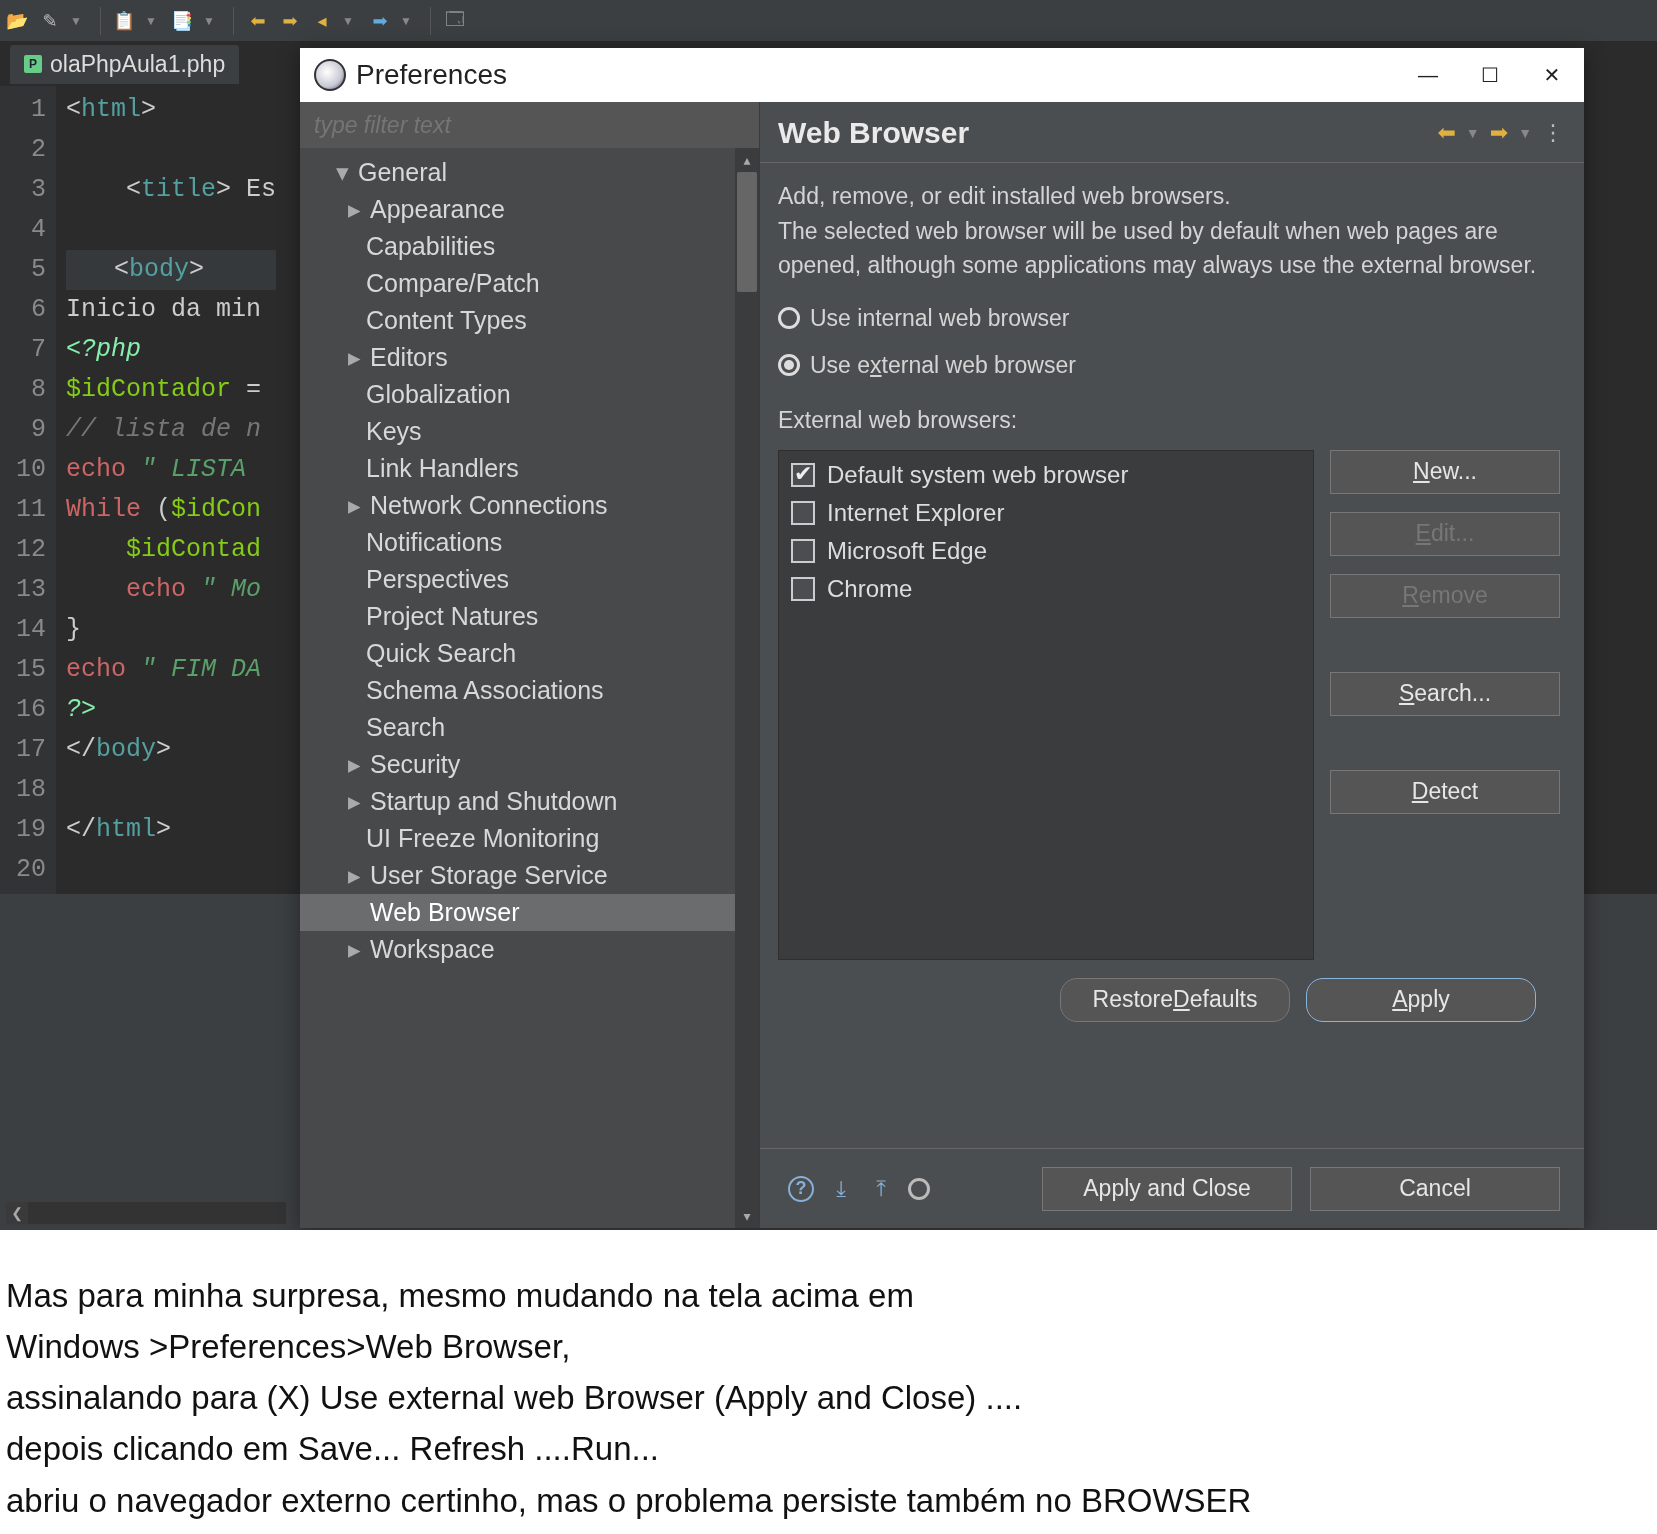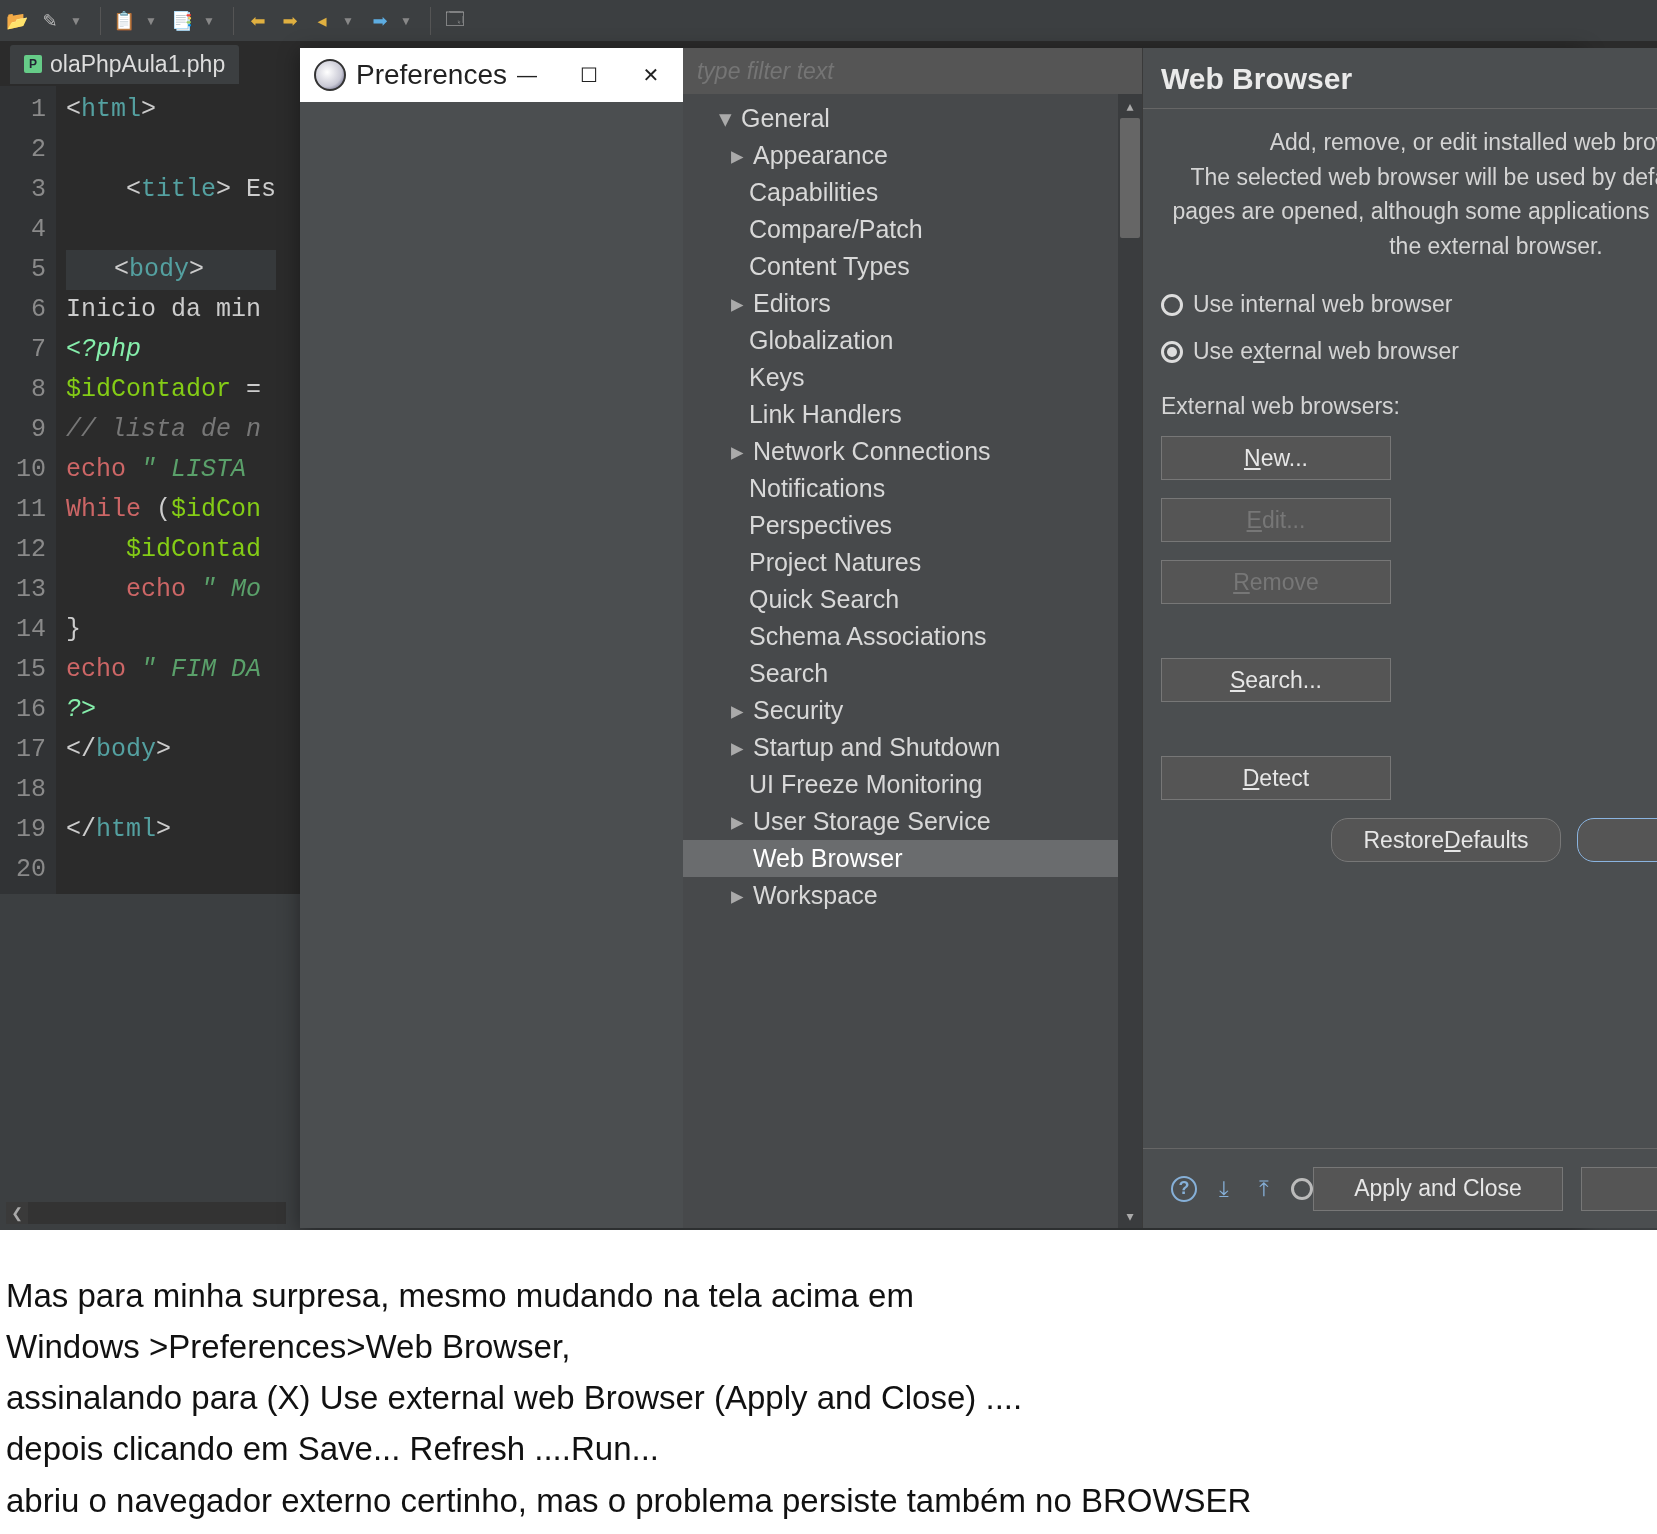--- a/index.html
+++ b/index.html
@@ -97,21 +97,21 @@
   .hscroll .track{flex:1;background:#333;height:22px;}
 
   
   .pref-dialog {
     position:absolute;
     left:300px; top:48px;
     width:1284px; height:1180px;
     background:#4b4e50;
     box-shadow:0 4px 20px rgba(0,0,0,.4);
     display:flex;
-    flex-direction:row;
+    flex-direction:column;
   }
   .pref-titlebar {
     background:#fff;
     height:54px;
     display:flex;
     align-items:center;
     padding:0 14px;
     gap:10px;
   }
   .eclipse-icon {
@@ -152,21 +152,21 @@
   .pref-right{flex:1;display:flex;flex-direction:column;background:#4b4e50;}
   .pref-header{
     display:flex;align-items:center;padding:14px 20px 12px 18px;
     border-bottom:1px solid #666;
   }
   .pref-header h2{font-size:30px;font-weight:600;color:#eaeaea;}
   .pref-header .nav{margin-left:auto;display:flex;align-items:center;gap:10px;color:#bbb;}
   .nav .navbtn{cursor:pointer;font-size:22px;}
   .nav .arrow-y{color:#e0b040;}
   .pref-content{padding:16px 24px 12px 18px;flex:1;display:flex;flex-direction:column;color:#d4d4d4;font-size:23px;gap:8px;}
-  .desc{line-height:1.5;margin-bottom:14px;text-align:center;}
+  .desc{line-height:1.5;margin-bottom:8px;}
   .radio-row{display:flex;align-items:center;gap:10px;margin:6px 0;}
   .radio{width:22px;height:22px;border-radius:50%;border:3px solid #ddd;background:#4b4e50;display:inline-block;position:relative;}
   .radio.checked::after{content:"";position:absolute;inset:3px;border-radius:50%;background:#ddd;}
   .section-label{margin-top:14px;}
   .browser-area{display:flex;gap:16px;margin-top:8px;}
   .browser-list{
     flex:1;background:#3a3c3e;border:1px solid #2f2f2f;height:510px;
     padding:10px 12px;display:flex;flex-direction:column;gap:10px;
     font-size:24px;color:#ddd;
   }
@@ -376,20 +376,38 @@
           <div class="radio-row">
             <span class="radio"></span>
             <span>Use internal web browser</span>
           </div>
           <div class="radio-row">
             <span class="radio checked"></span>
             <span><span>Use e</span><span class="ul" style="text-decoration:underline">x</span><span>ternal web browser</span></span>
           </div>
           <div class="section-label">External web browsers:</div>
           <div class="browser-area">
+            <div class="browser-list" id="browser-list">
+                <div class="check-row">
+                  <span class="chk checked"></span>
+                  <span>Default system web browser</span>
+                </div>
+                <div class="check-row">
+                  <span class="chk"></span>
+                  <span>Internet Explorer</span>
+                </div>
+                <div class="check-row">
+                  <span class="chk"></span>
+                  <span>Microsoft Edge</span>
+                </div>
+                <div class="check-row">
+                  <span class="chk"></span>
+                  <span>Chrome</span>
+                </div>
+              </div>
             <div class="side-buttons">
               <div class="btn">
                   <span></span>
                   <span class="ul">N</span>
                   <span>ew...</span>
                 </div>
               <div class="btn disabled">
                   <span></span>
                   <span class="ul">E</span>
                   <span>dit...</span>

